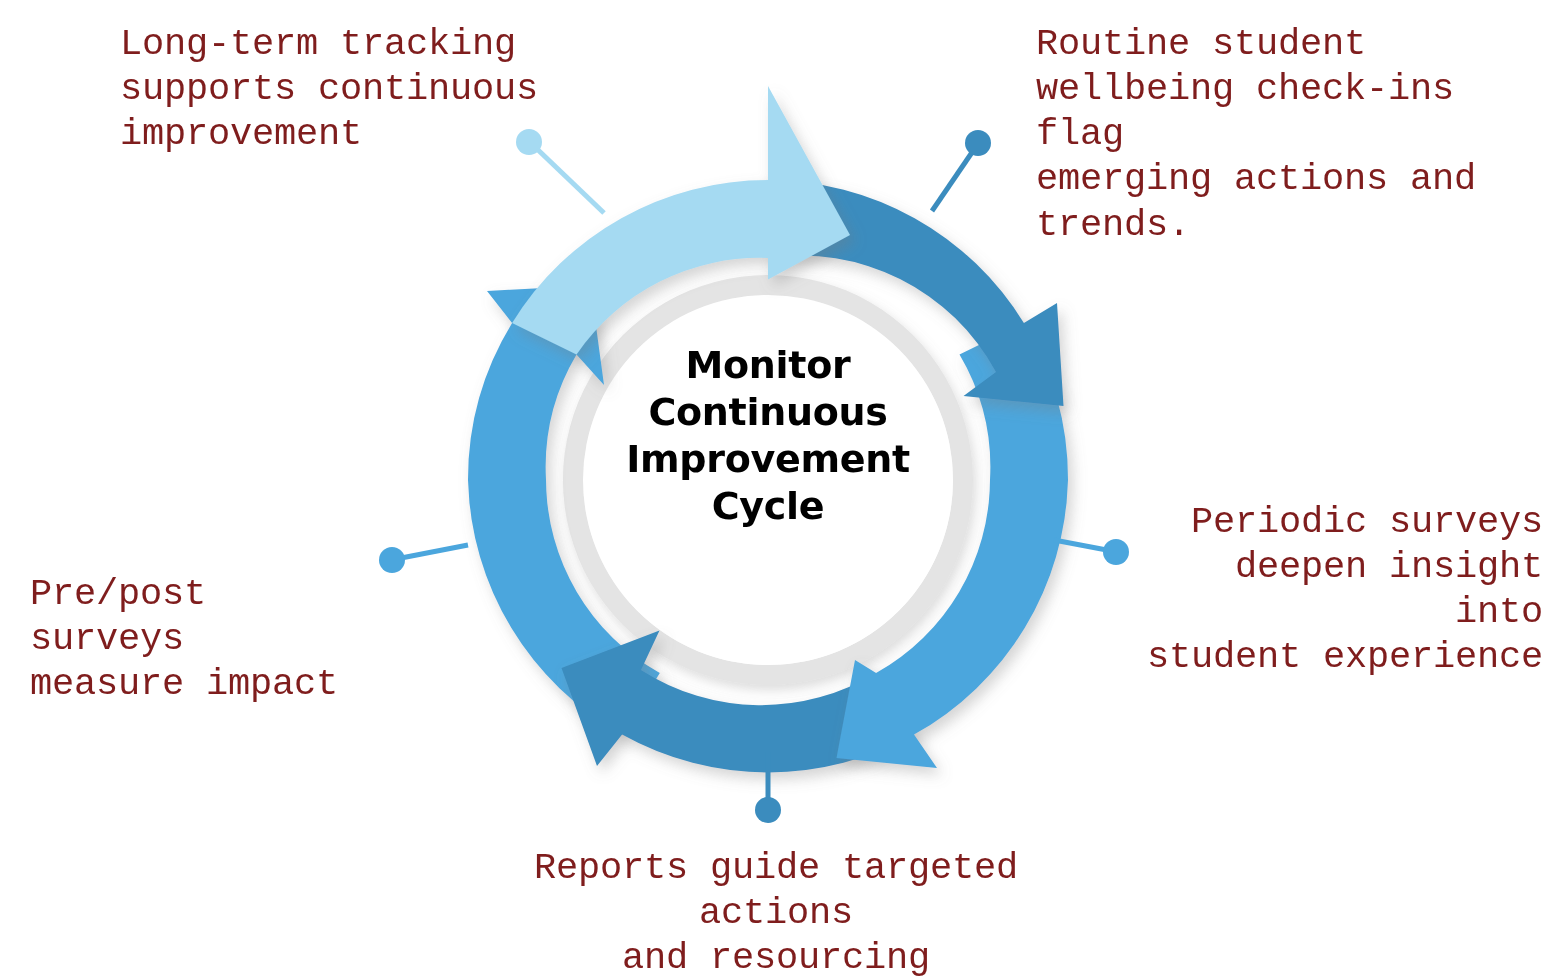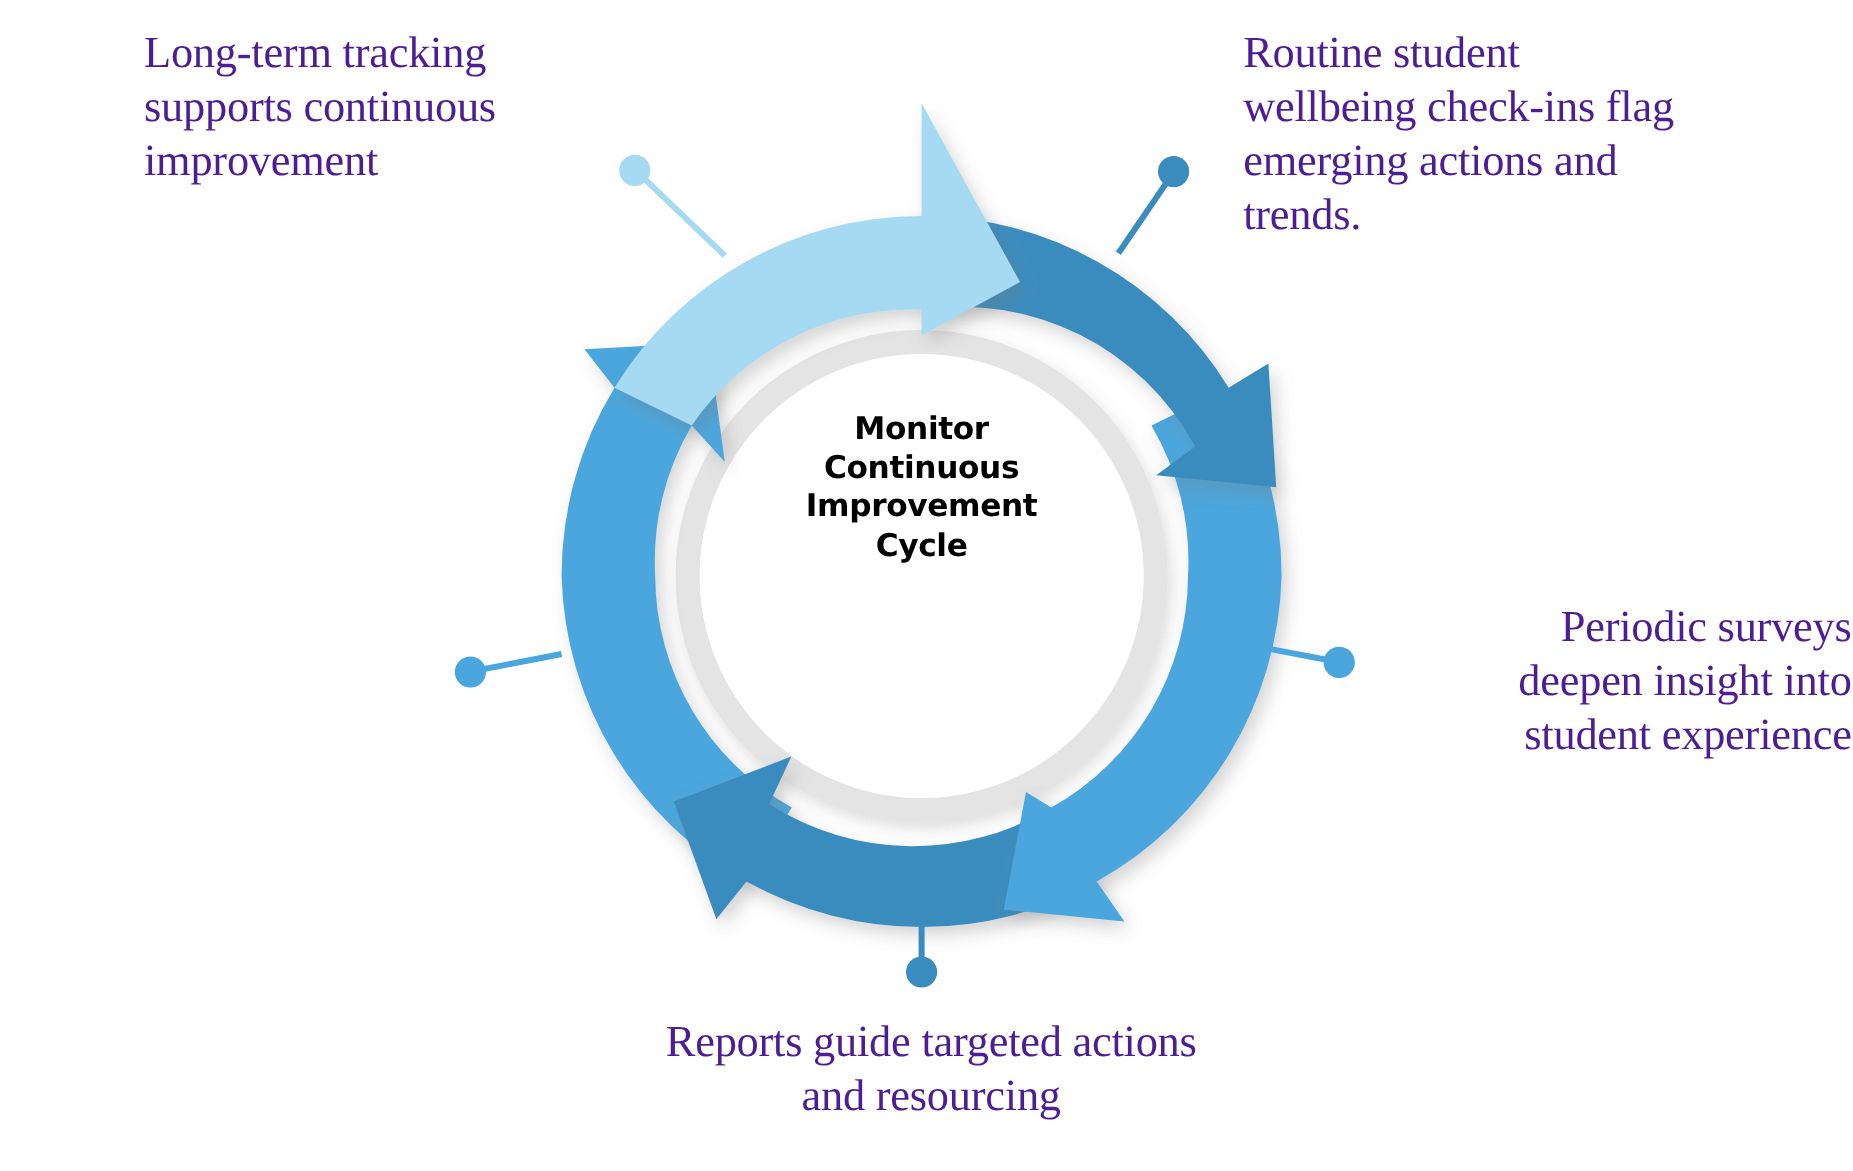--- a/index.html
+++ b/index.html
@@ -23,43 +23,43 @@
   }
   svg.diagram {
     position: absolute;
     left: 0; top: 0;
     width: 1544px;
     height: 976px;
     display: block;
   }
   .callout {
     position: absolute;
-    font-family: Liberation Serif, serif;
+    font-family: Liberation Mono, monospace;
     font-size: 37px;
     line-height: 1.22;
-    color: #4c1d95;
+    color: #7f1d1d;
     font-weight: 400;
     letter-spacing: -0.2px;
     white-space: pre-line;
   }
   .callout.tl { left: 120px;  top: 22px;   width: 420px; text-align: left; }
   .callout.tr { left: 1036px; top: 22px;   width: 470px; text-align: left; }
   .callout.r  { left: 1143px; top: 500px;  width: 400px; text-align: right; }
   .callout.b  { left: 476px;  top: 846px;  width: 600px; text-align: center; }
   .callout.l  { left: 30px;   top: 572px;  width: 340px; text-align: left; }
 
   .center-text {
     position: absolute;
     left: 608px;
     top: 342px;
     width: 320px;
     text-align: center;
     font-family: "DejaVu Sans", sans-serif;
     font-weight: 700;
-    font-size: 26px;
+    font-size: 38px;
     line-height: 1.24;
     color: #000000;
     letter-spacing: -0.3px;
     white-space: pre-line;
   }
 </style>
 </head>
 <body>
 
 <div id="stage">
@@ -188,14 +188,16 @@
 emerging actions and
 trends.</div>
 
   <div class="callout r">Periodic surveys
 deepen insight into
 student experience</div>
 
   <div class="callout b">Reports guide targeted actions
 and resourcing</div>
 
+  <div class="callout l">Pre/post surveys
+measure impact</div>
 
 </div>
 
 </body></html>

